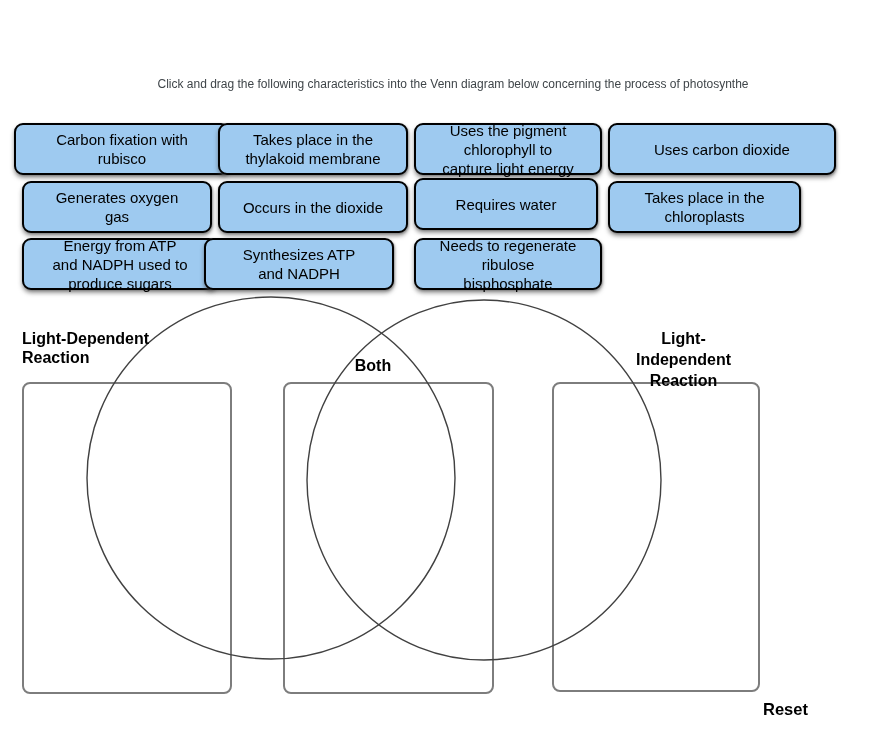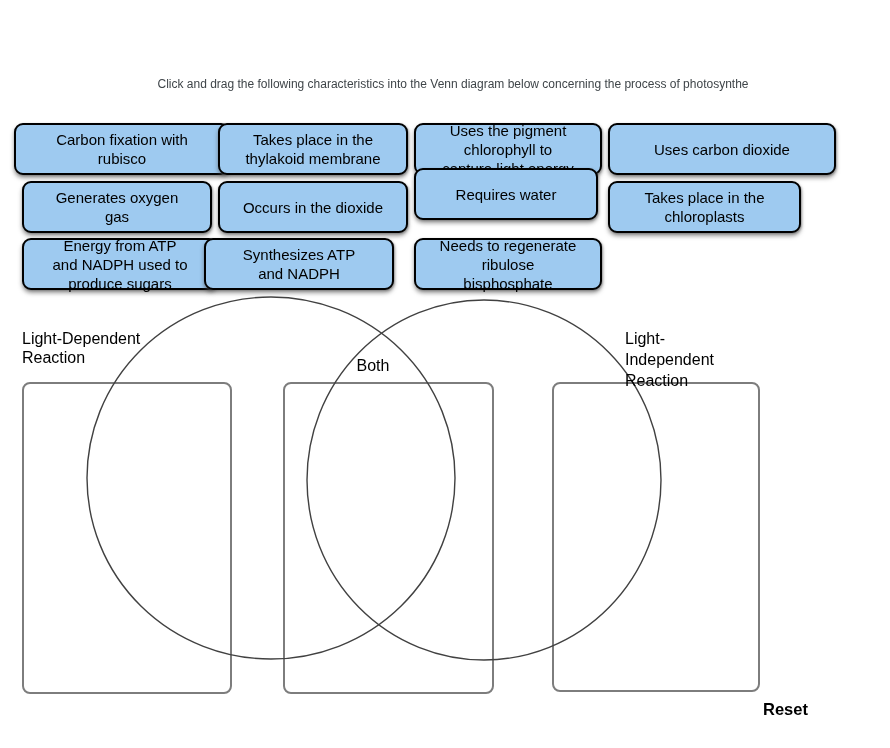--- a/index.html
+++ b/index.html
@@ -53,28 +53,28 @@
   .zone {
     position: absolute;
     border: 2px solid var(--zone-border, #7d7d7d);
     border-radius: 8px;
     background: transparent;
     box-sizing: border-box;
   }
 
   .venn-label {
     position: absolute;
-    font-size: 16px; font-weight: 400;
+    font-size: 16px; font-weight: 700;
     color: #000;
     white-space: pre-line;
     line-height: 20px;
   }
   .label-left  { left: 22px; top: 329px; width: 170px; text-align: left; line-height: 19px; }
   .label-both  { left: 338px; top: 356px; width: 70px; text-align: center; }
-  .label-right { left: 625px; top: 328px; width: 117px; text-align: left; line-height: 21px; }
+  .label-right { left: 625px; top: 328px; width: 117px; text-align: center; line-height: 21px; }
 
   .reset {
     position: absolute; left: 763px; top: 700px;
     font-size: 16.5px; font-weight: 700; color: #000;
     cursor: pointer; white-space: nowrap;
   }
 </style>
 </head>
 <body>
 
@@ -100,21 +100,21 @@
         <span>Uses carbon dioxide</span>
       </div>
 
     <div class="chip" style="left:22px;top:181px;width:190px">
         <span>Generates oxygen
 gas</span>
       </div>
     <div class="chip" style="left:218px;top:181px;width:190px">
         <span>Occurs in the dioxide</span>
       </div>
-    <div class="chip" style="left:414px;top:168px;width:184px">
+    <div class="chip" style="left:414px;top:178px;width:184px">
         <span>Requires water</span>
       </div>
     <div class="chip" style="left:608px;top:181px;width:193px">
         <span>Takes place in the
 chloroplasts</span>
       </div>
 
     <div class="chip" style="left:22px;top:238px;width:196px">
         <span>Energy from ATP
 and NADPH used to

